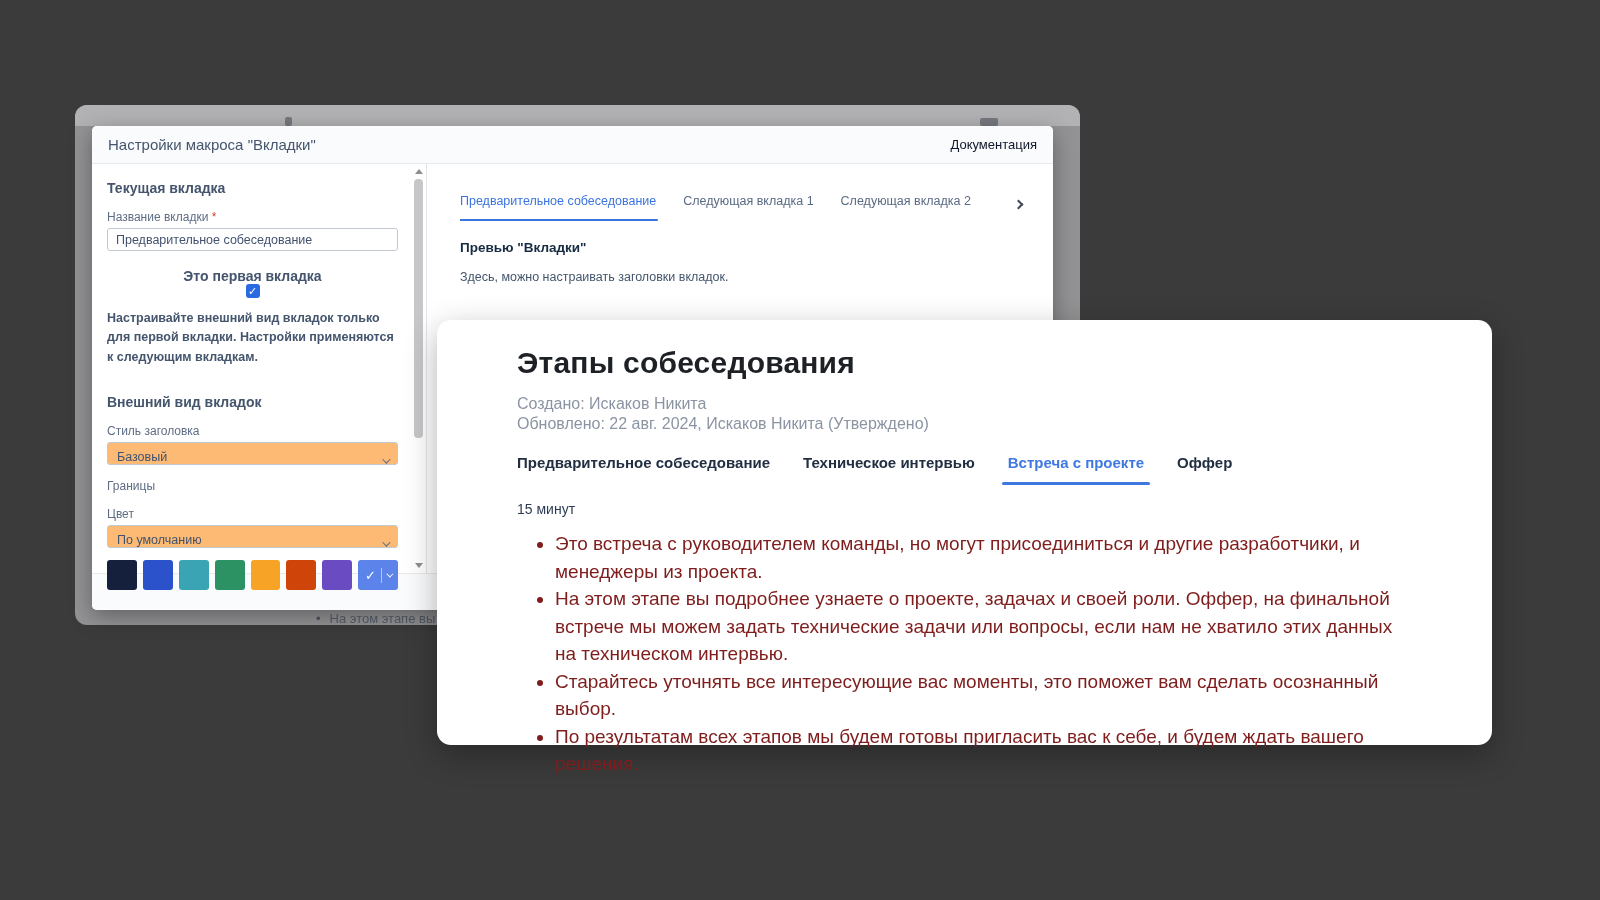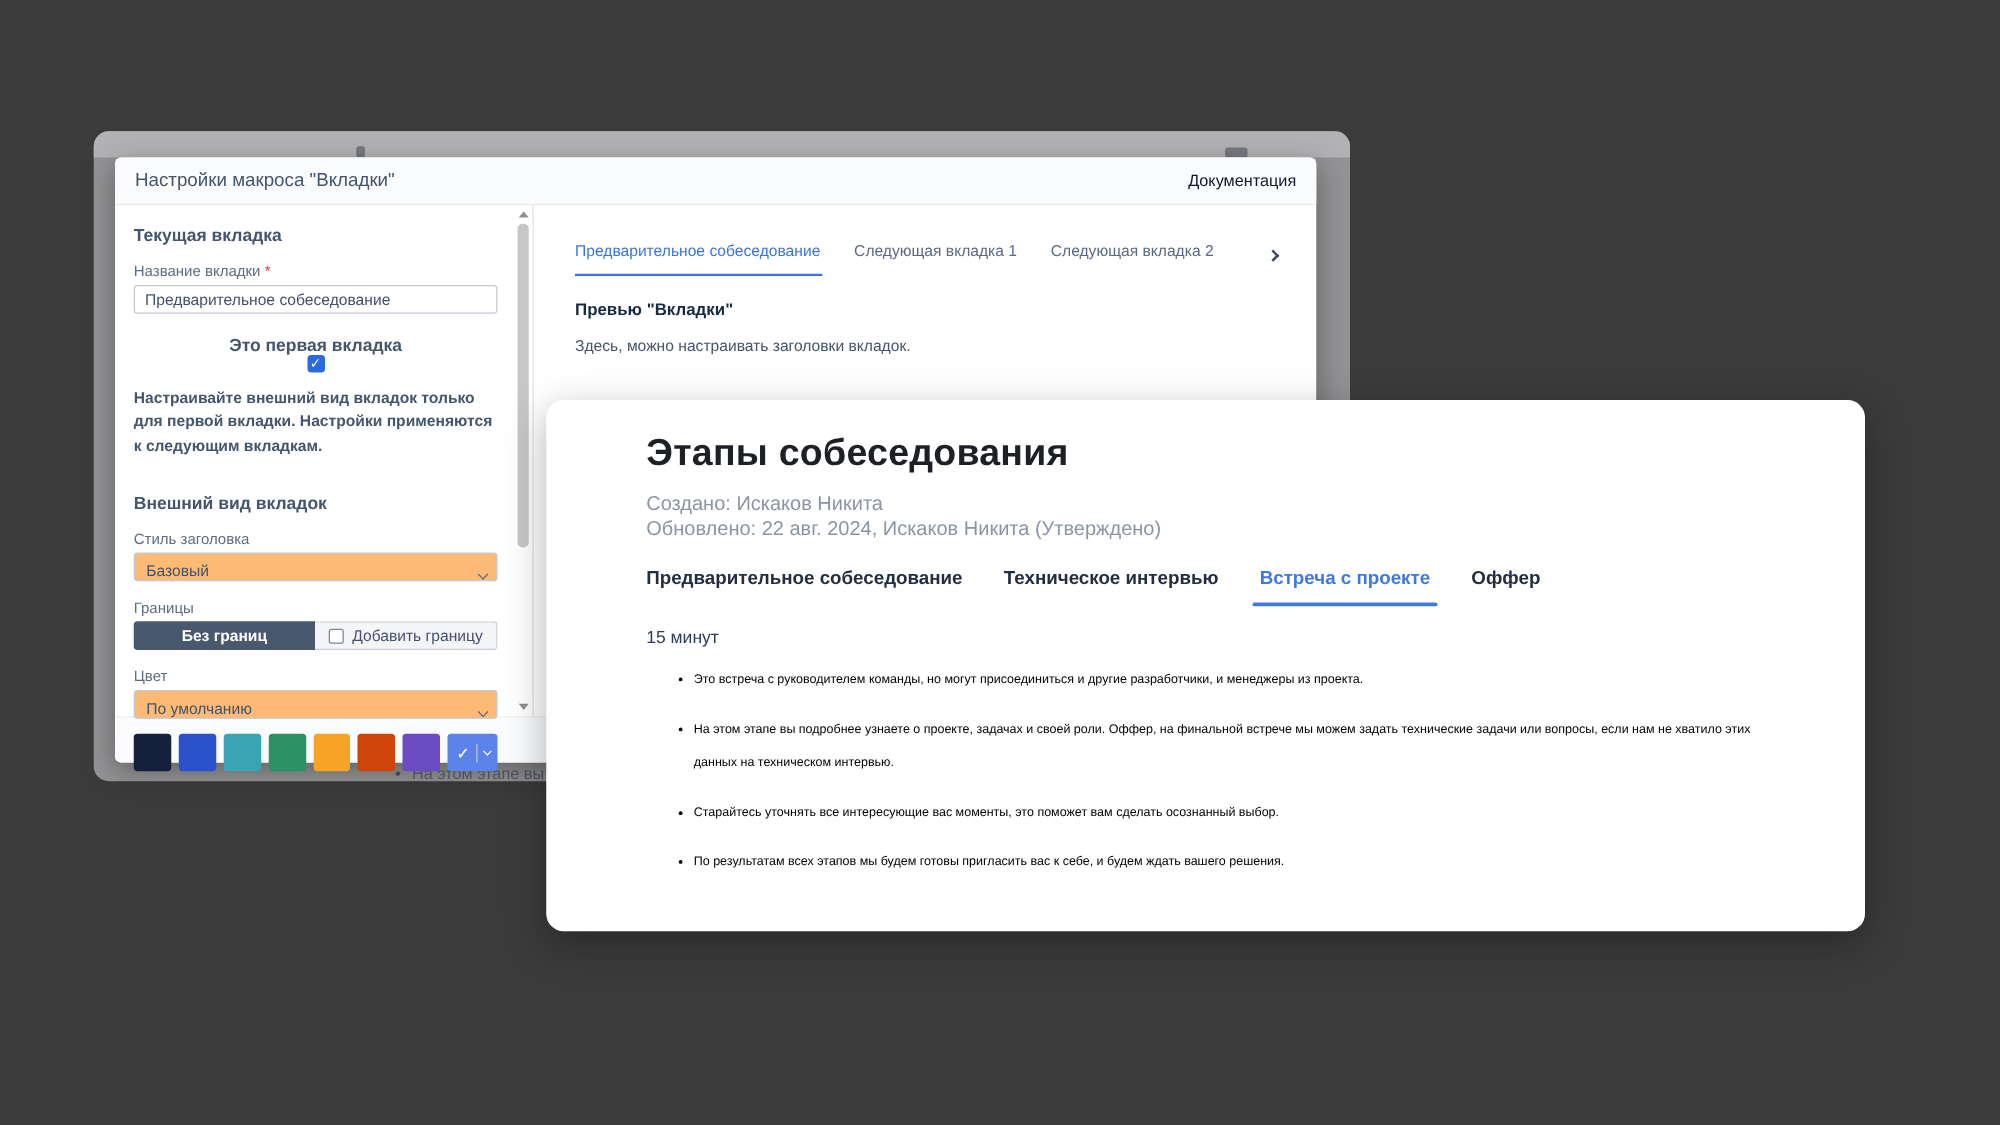--- a/index.html
+++ b/index.html
@@ -126,21 +126,21 @@
   }
   .card-title{ font-size:30px; font-weight:600; color:#1d2025; letter-spacing:.2px; }
   .card-meta{ margin-top:14px; font-size:16px; color:#8b94a3; line-height:19.5px; }
   .ctabs{ display:flex; gap:33px; margin-top:21px; }
   .ctab{ font-size:15px; font-weight:bold; color:#222f43; padding-bottom:14px; position:relative; cursor:pointer; }
   .ctab.active{ color:#4078e2; }
   .ctab.active::after{ content:""; position:absolute; left:-6px; right:-6px; bottom:0; height:3px;
     background:#4078e2; border-radius:2px; }
   .duration{ margin-top:16px; font-size:14px; color:#2d3b55; }
   .bullets{ margin-top:13px; padding-left:38px; width:895px; }
-  .bullets li{ font-size:10px; color:#000000; line-height:27.5px;margin-top:12px; }
+  .bullets li{ font-size:19px; color:#7f1d1d; line-height:27.5px; }
 </style>
 </head>
 <body>
 
 <div class="bg-window">
   <div class="bg-window-topstrip">
     <div class="frag frag-a"></div>
     <div class="frag frag-b"></div>
   </div>
   <div class="bg-dim-bullet">
@@ -174,27 +174,20 @@
 
       <div class="section-h sect2">Внешний вид вкладок</div>
 
       <div class="fld-label">Стиль заголовка</div>
       <div class="select">
         <span>Базовый</span>
         <span class="chev"></span>
       </div>
 
       <div class="fld-label">Границы</div>
-      <div class="segmented">
-        <div class="seg-left">Без границ</div>
-        <div class="seg-right">
-          <span class="checkbox-off"></span>
-          <span>Добавить границу</span>
-        </div>
-      </div>
 
       <div class="fld-label">Цвет</div>
       <div class="select">
         <span>По умолчанию</span>
         <span class="chev"></span>
       </div>
 
       <div class="swatches">
         <div class="swatch" style="background: rgb(21, 32, 60);"></div>
         <div class="swatch" style="background: rgb(43, 82, 203);"></div>

